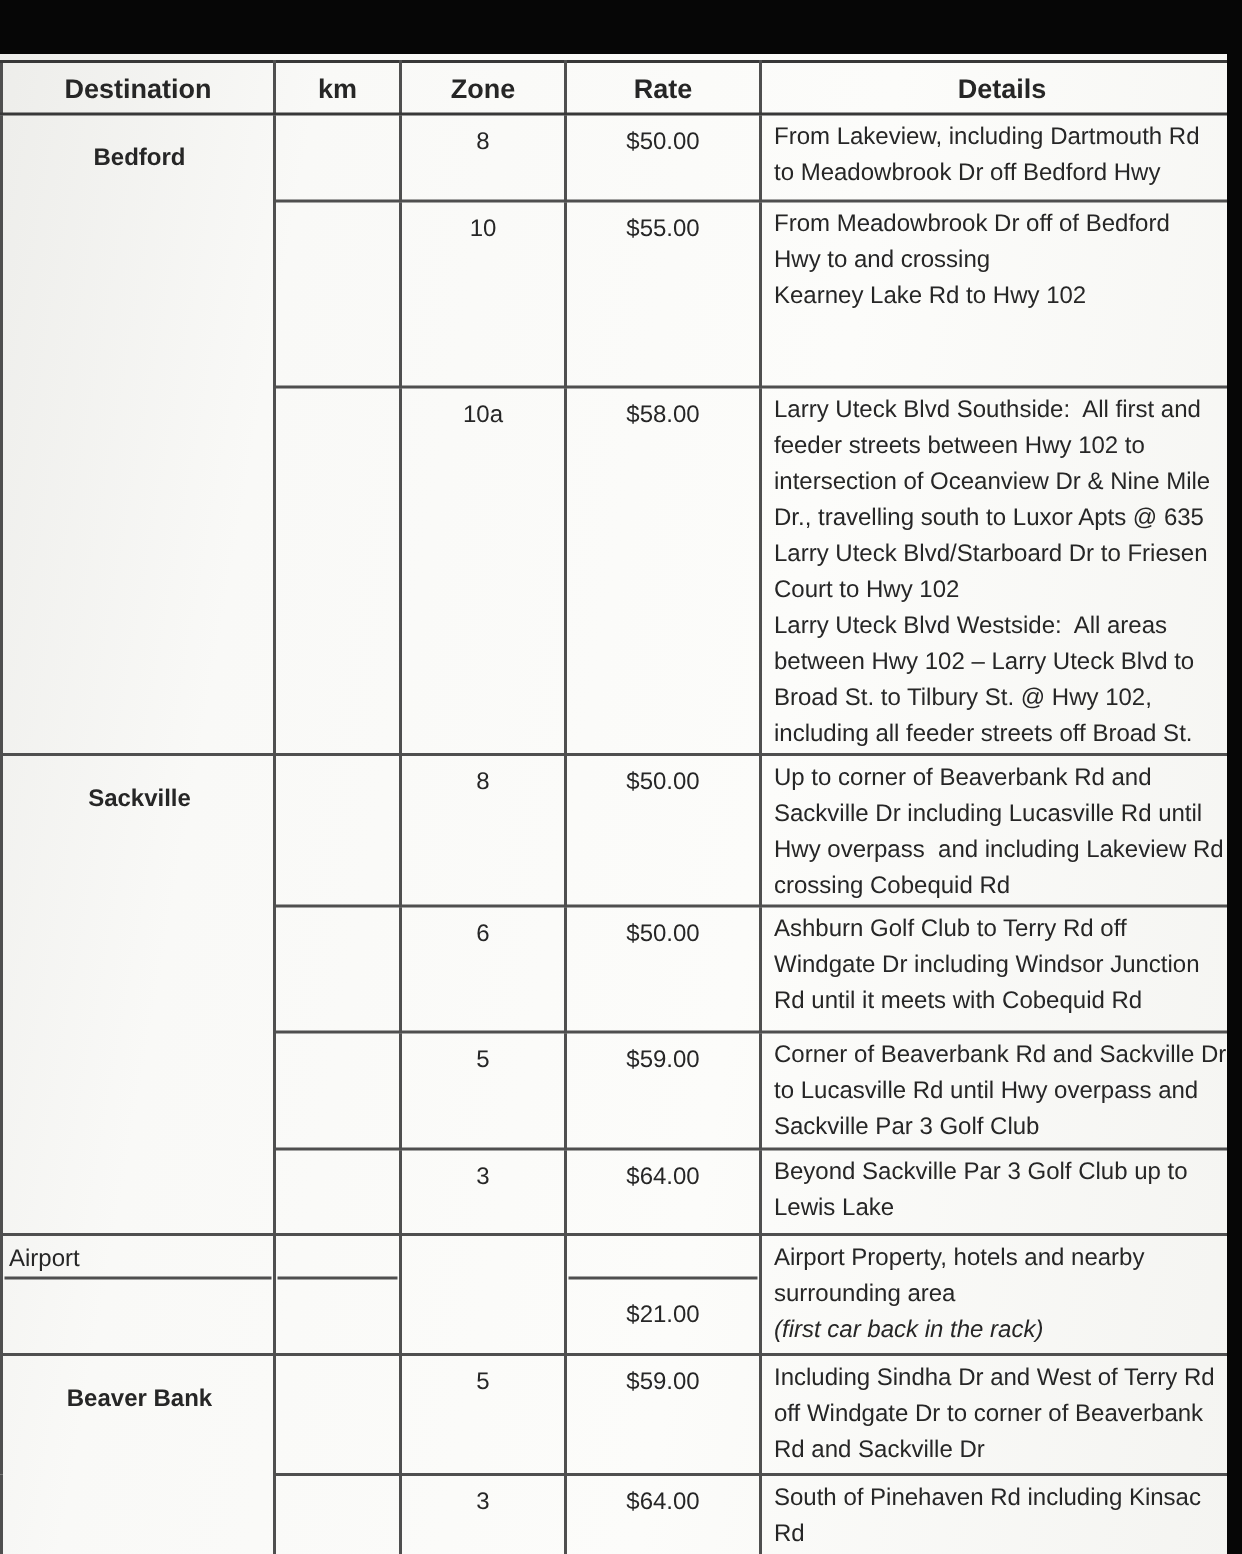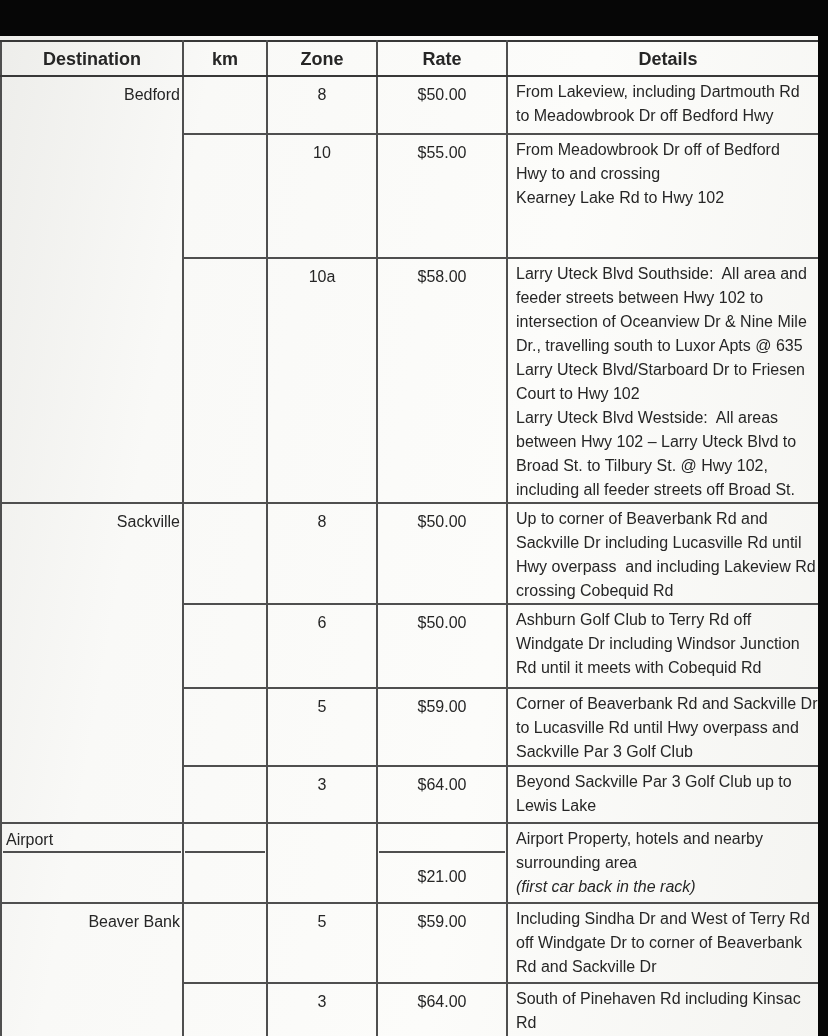--- a/index.html
+++ b/index.html
@@ -21,21 +21,21 @@
 
   th, td{
     border:2px solid #4f4f4f; vertical-align:top; box-sizing:border-box;
     padding:0; font-size:16px; line-height:24px; overflow:hidden;
   }
   th{
     height:35px; font-weight:bold; text-align:center; vertical-align:middle;
     border-bottom:2px solid #383838; border-top:2px solid #383838;
     font-size:18px;
   }
-  td.dest{padding:6px 2px 0 4px; text-align:right;}
+  td.dest{padding:17px 2px 0 4px; text-align:center;font-weight:bold;}
   td.kmcell{}
   td.zone, td.rate{text-align:center; padding-top:6px;}
   td.details{padding:3px 0 0 8px;}
   .details-box{width:100%; overflow:hidden;}
   .dline{white-space:pre; line-height:24px;}
   .dline .u{}
   .dline .i{font-style:italic;text-align:right;}
 
   tr.r1 td{height:58px;} tr.r2 td{height:124px;} tr.r3 td{height:243px;}
   tr.r4 td{height:100px;margin-left:44px;} tr.r5 td{height:84px;} tr.r6 td{height:78px;}
@@ -96,21 +96,21 @@
               <div class="dline"><span>Kearney Lake Rd to Hwy 102</span></div>
             </div>
           </td>
       </tr>
       <tr class="r3">
         <td class="kmcell"></td>
         <td class="zone">10a</td>
         <td class="rate">$58.00</td>
         <td class="details">
             <div class="details-box">
-              <div class="dline"><span class="u">Larry Uteck Blvd Southside</span><span>:  All area and</span></div>
+              <div class="dline"><span class="u">Larry Uteck Blvd Southside</span><span>:  All first and</span></div>
               <div class="dline"><span>feeder streets between Hwy 102 to</span></div>
               <div class="dline"><span>intersection of Oceanview Dr &amp; Nine Mile</span></div>
               <div class="dline"><span>Dr., travelling south to Luxor Apts @ 635</span></div>
               <div class="dline"><span>Larry Uteck Blvd/Starboard Dr to Friesen</span></div>
               <div class="dline"><span>Court to Hwy 102</span></div>
               <div class="dline"><span class="u">Larry Uteck Blvd Westside</span><span>:  All areas</span></div>
               <div class="dline"><span>between Hwy 102 – Larry Uteck Blvd to</span></div>
               <div class="dline"><span>Broad St. to Tilbury St. @ Hwy 102,</span></div>
               <div class="dline"><span>including all feeder streets off Broad St.</span></div>
             </div>

